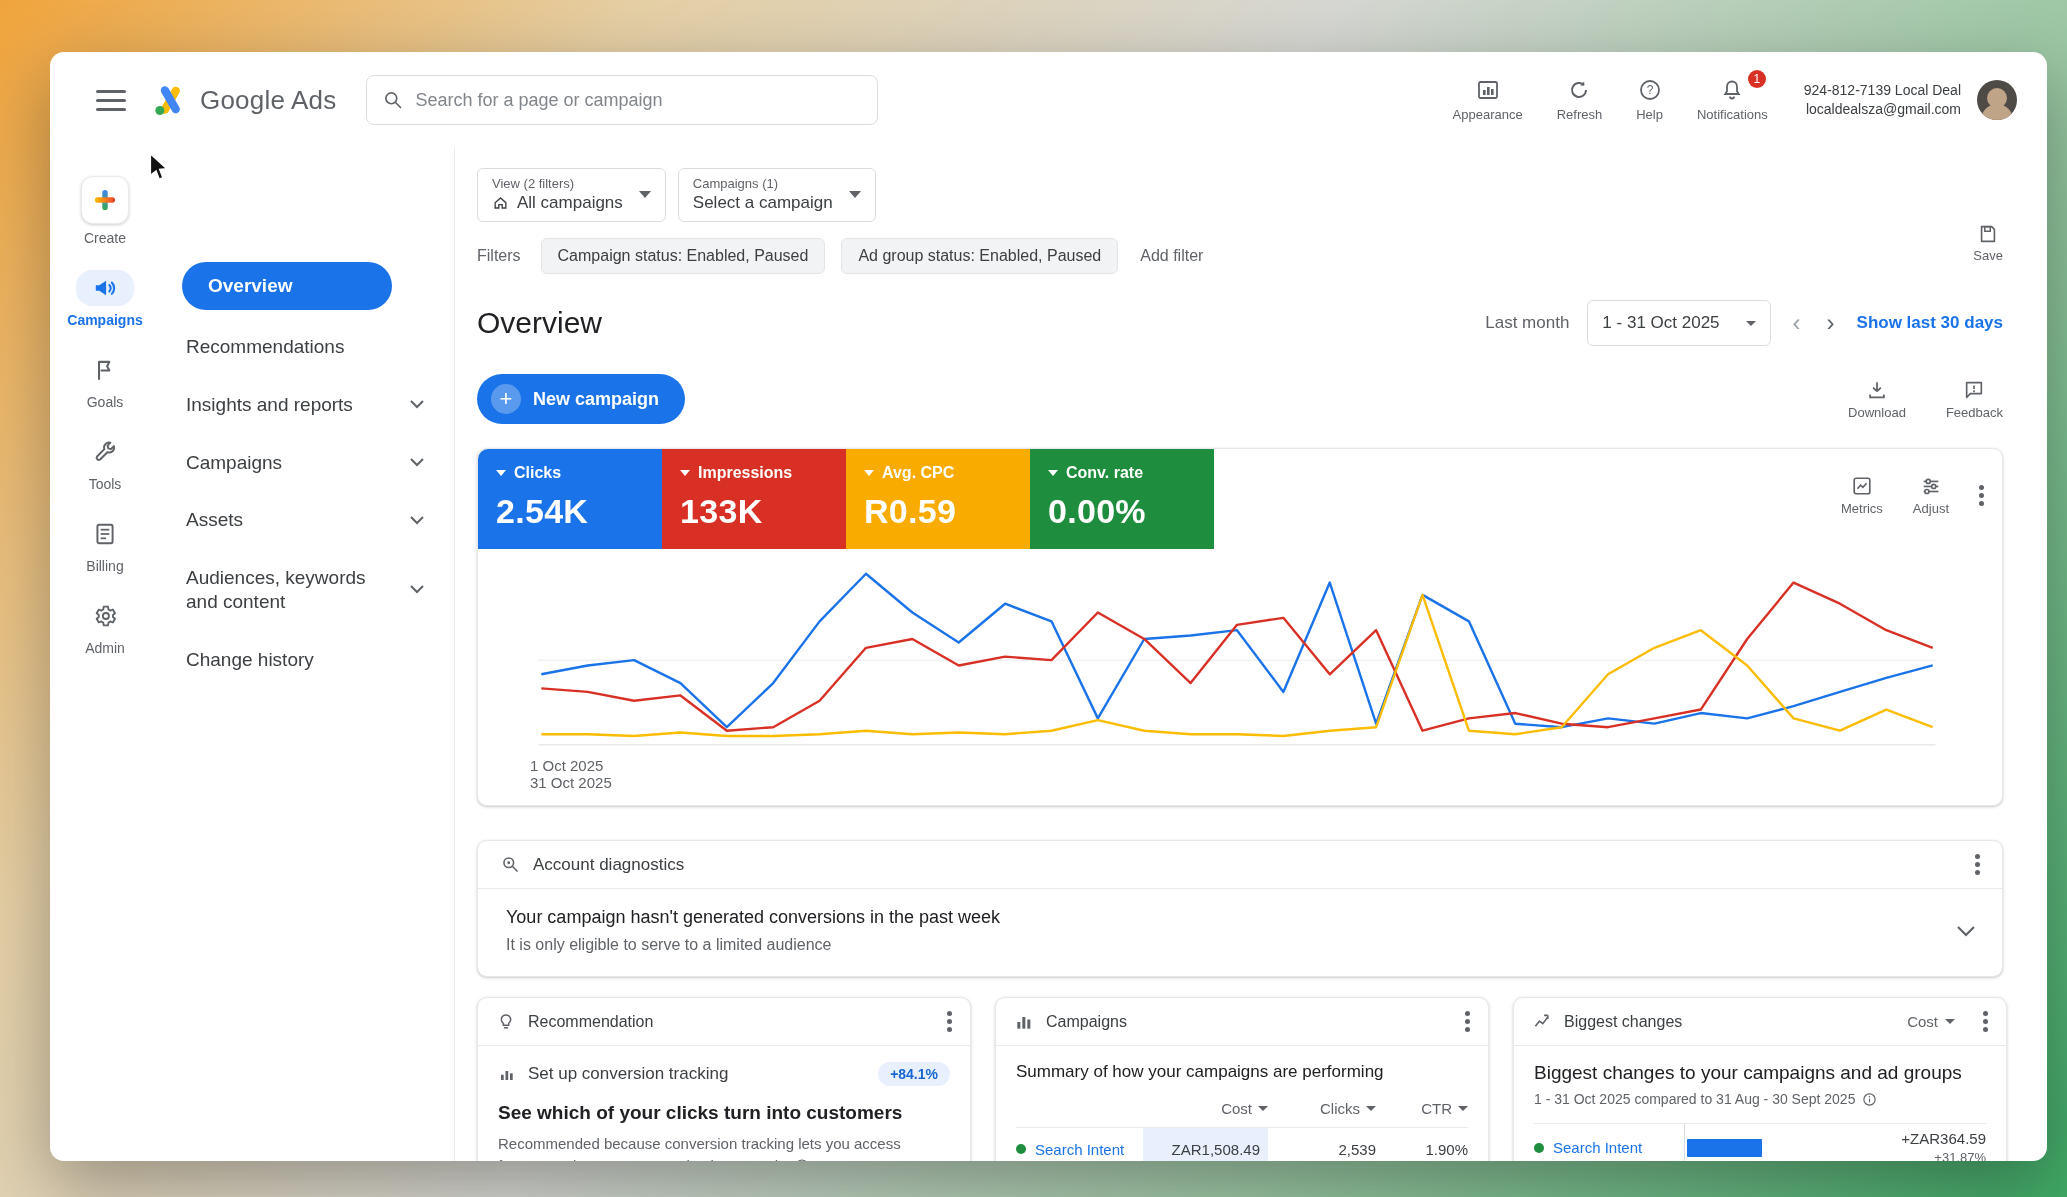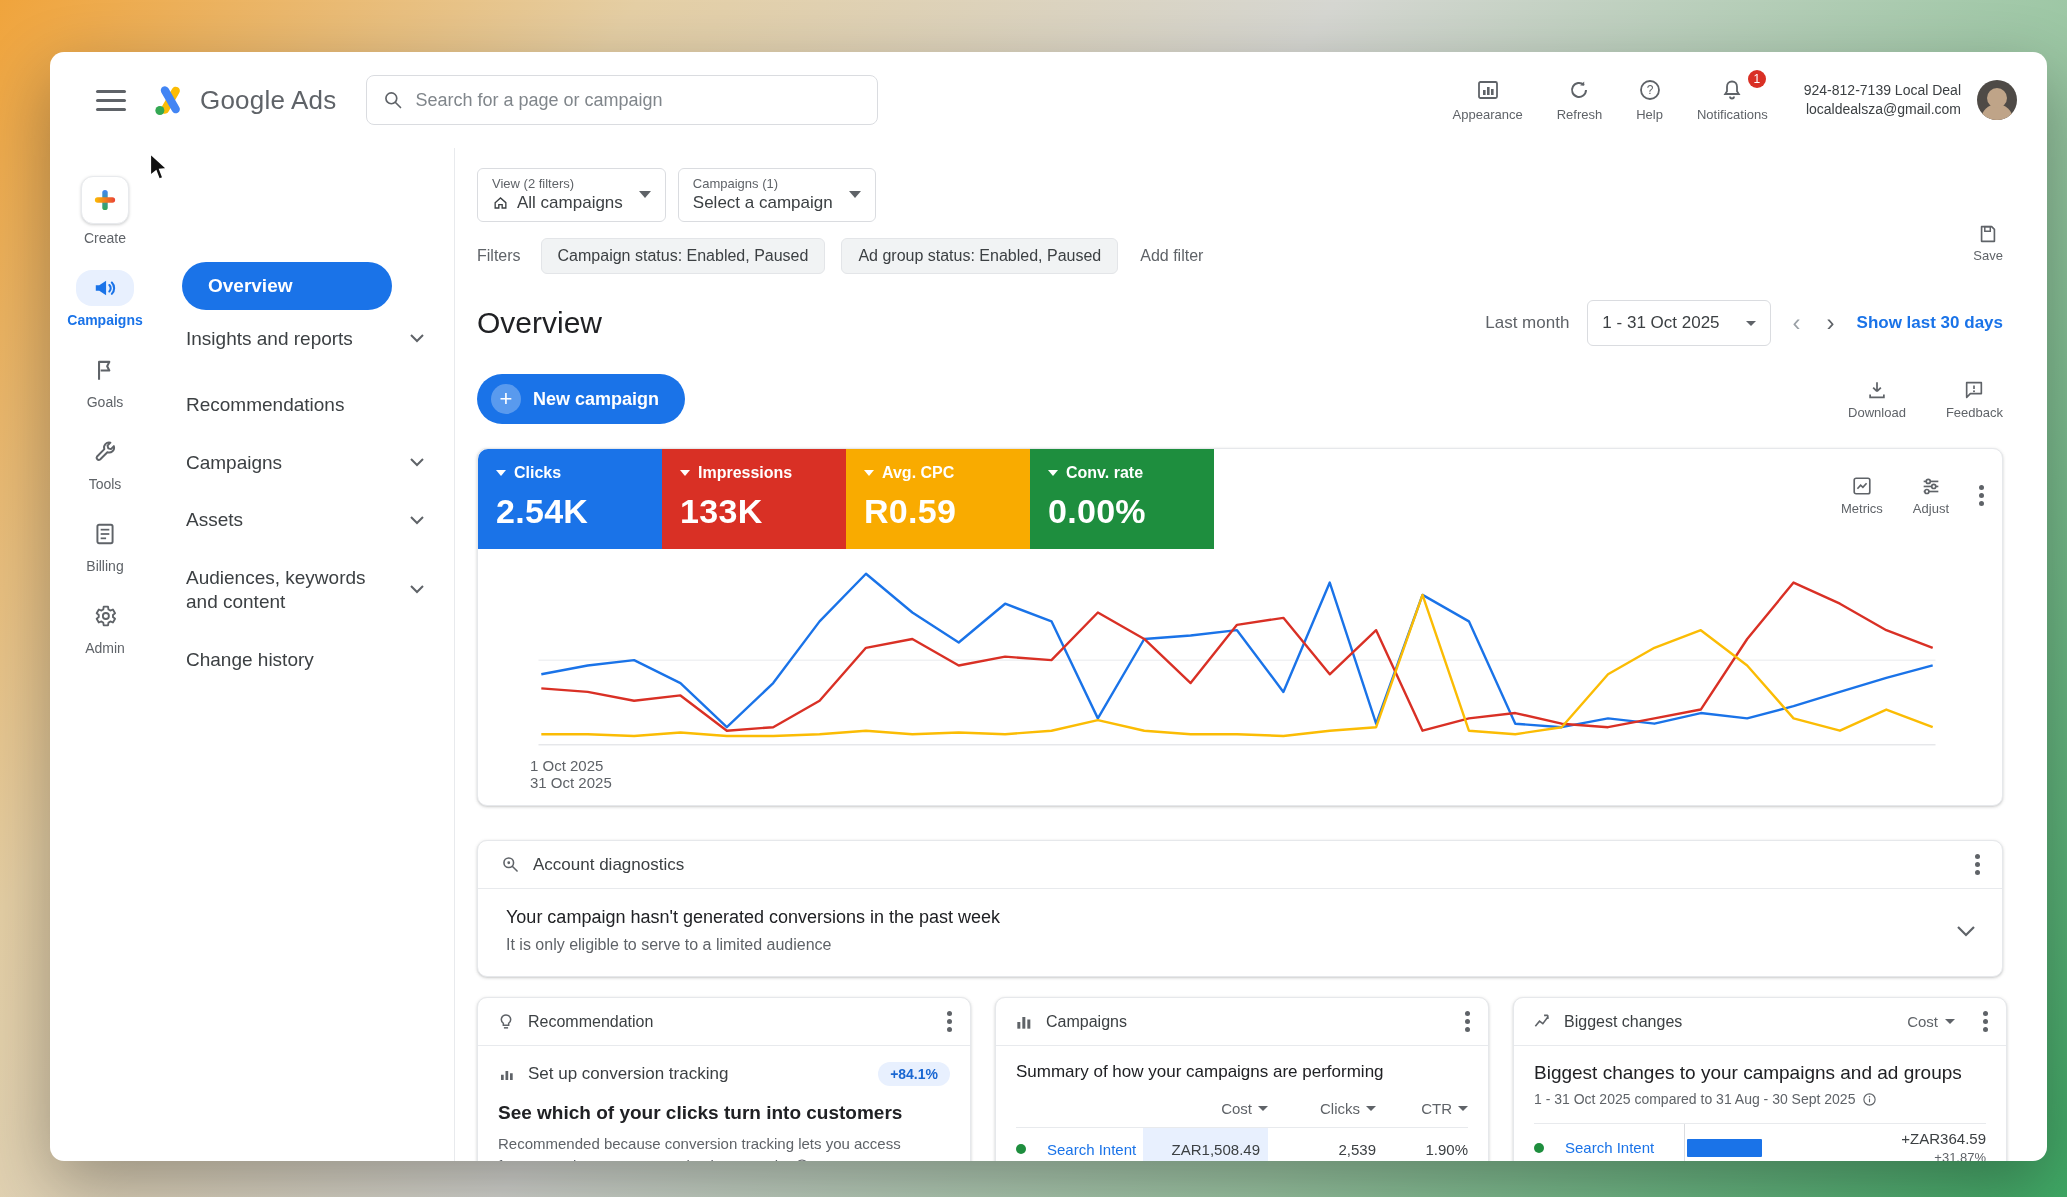--- a/index.html
+++ b/index.html
@@ -124,21 +124,21 @@
   .rec-badge { margin-left:auto; background:#e8f0fe; color:#1967d2; font-size:14px; font-weight:bold;
     padding:4px 12px; border-radius:13px; }
   .rec-heading { margin-top:16px; font-size:19px; color:#202124; font-weight:bold; }
   .rec-body { margin-top:9px; font-size:15px; color:#5f6368; line-height:1.45; }
   .camp-subtitle { font-size:17px; color:#202124; }
   .tbl-head { margin-top:18px; display:grid; grid-template-columns:1fr 125px 108px 92px;
     font-size:15px; color:#5f6368; align-items:center; padding-bottom:10px; }
   .tbl-head .hcell { display:flex; align-items:center; justify-content:flex-end; gap:6px; cursor:pointer; }
   .tbl-row { display:grid; grid-template-columns:1fr 125px 108px 92px; align-items:center;
     border-top:1px solid #e8eaed; height:42px; font-size:15px; color:#3c4043; }
-  .name-cell { display:flex; align-items:center; gap:21px; color:#1a73e8; cursor:pointer; }
+  .name-cell { display:flex; align-items:center; gap:9px; color:#1a73e8; cursor:pointer; }
   .dot-green { width:10px; height:10px; border-radius:50%; background:#1e8e3e; flex:none; }
   .num-cell { text-align:right; }
   .cost-hl { background:#e8f0fe; height:42px; display:flex; align-items:center; justify-content:flex-end; padding-right:8px; }
   .sort-select { display:flex; align-items:center; gap:7px; font-size:15px; color:#5f6368; cursor:pointer; }
   .bc-heading { font-size:19px; color:#202124; }
   .bc-period { margin-top:7px; font-size:14px; color:#5f6368; display:flex; align-items:center; gap:7px; }
   .bc-row { margin-top:16px; display:grid; grid-template-columns:150px 1fr 120px; align-items:center;
     border-top:1px solid #e8eaed; height:48px; font-size:15px; }
   .bar-track { border-left:1px solid #dadce0; height:100%; display:flex; align-items:center; padding-left:2px; }
   .bar-fill { height:18px; background:#1a73e8; border-radius:1px; }
@@ -279,28 +279,28 @@
             <path d="M19.3 13c.05-.33.07-.66.07-1s-.02-.67-.07-1l2-1.55-2-3.46-2.4 1a6.9 6.9 0 0 0-1.7-1L14.8 3.4h-4l-.4 2.6a6.9 6.9 0 0 0-1.7 1l-2.4-1-2 3.46 2 1.55c-.05.33-.07.66-.07 1s.02.67.07 1l-2 1.55 2 3.46 2.4-1c.52.42 1.1.76 1.7 1l.4 2.6h4l.4-2.6c.6-.24 1.18-.58 1.7-1l2.4 1 2-3.46z" fill="none" stroke="#5f6368" stroke-width="1.7" stroke-linejoin="round"></path>
             <circle cx="12.8" cy="12" r="2.8" fill="none" stroke="#5f6368" stroke-width="1.7"></circle>
           </svg>
         </span>
         <span class="rlabel">Admin</span>
       </div>
     </div>
 
     <div class="side-menu">
       <div class="menu-pill">Overview</div>
+      <div class="menu-item first">
+        <span>Recommendations</span>
+      </div>
       <div class="menu-item">
         <span>Insights and reports</span>
         <svg class="ic" width="14" height="9" viewBox="0 0 14 9">
             <path d="M1 1l6 6 6-6" fill="none" stroke="#5f6368" stroke-width="2"></path>
           </svg>
-      </div>
-      <div class="menu-item first">
-        <span>Recommendations</span>
       </div>
       <div class="menu-item">
         <span>Campaigns</span>
         <svg class="ic" width="14" height="9" viewBox="0 0 14 9">
             <path d="M1 1l6 6 6-6" fill="none" stroke="#5f6368" stroke-width="2"></path>
           </svg>
       </div>
       <div class="menu-item">
         <span>Assets</span>
         <svg class="ic" width="14" height="9" viewBox="0 0 14 9">

